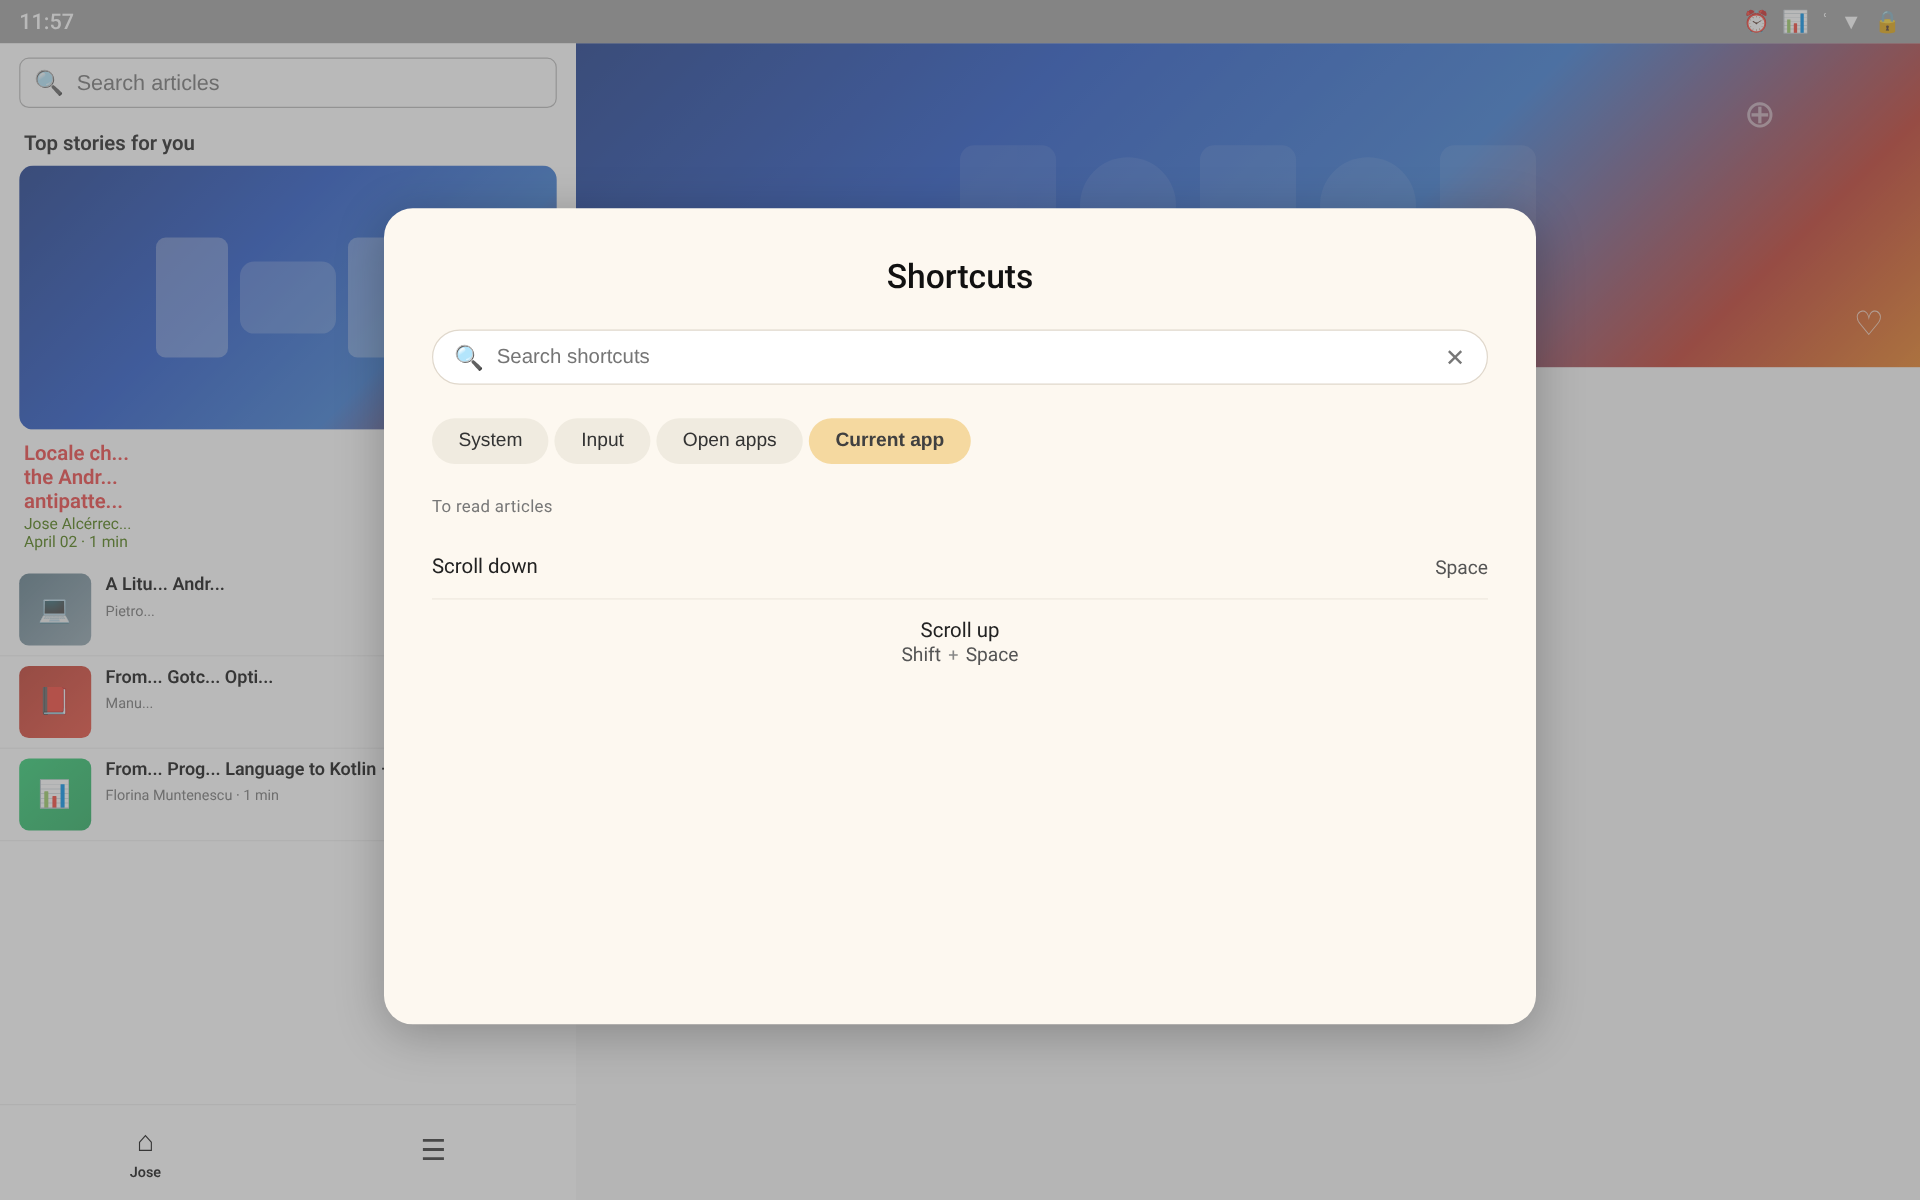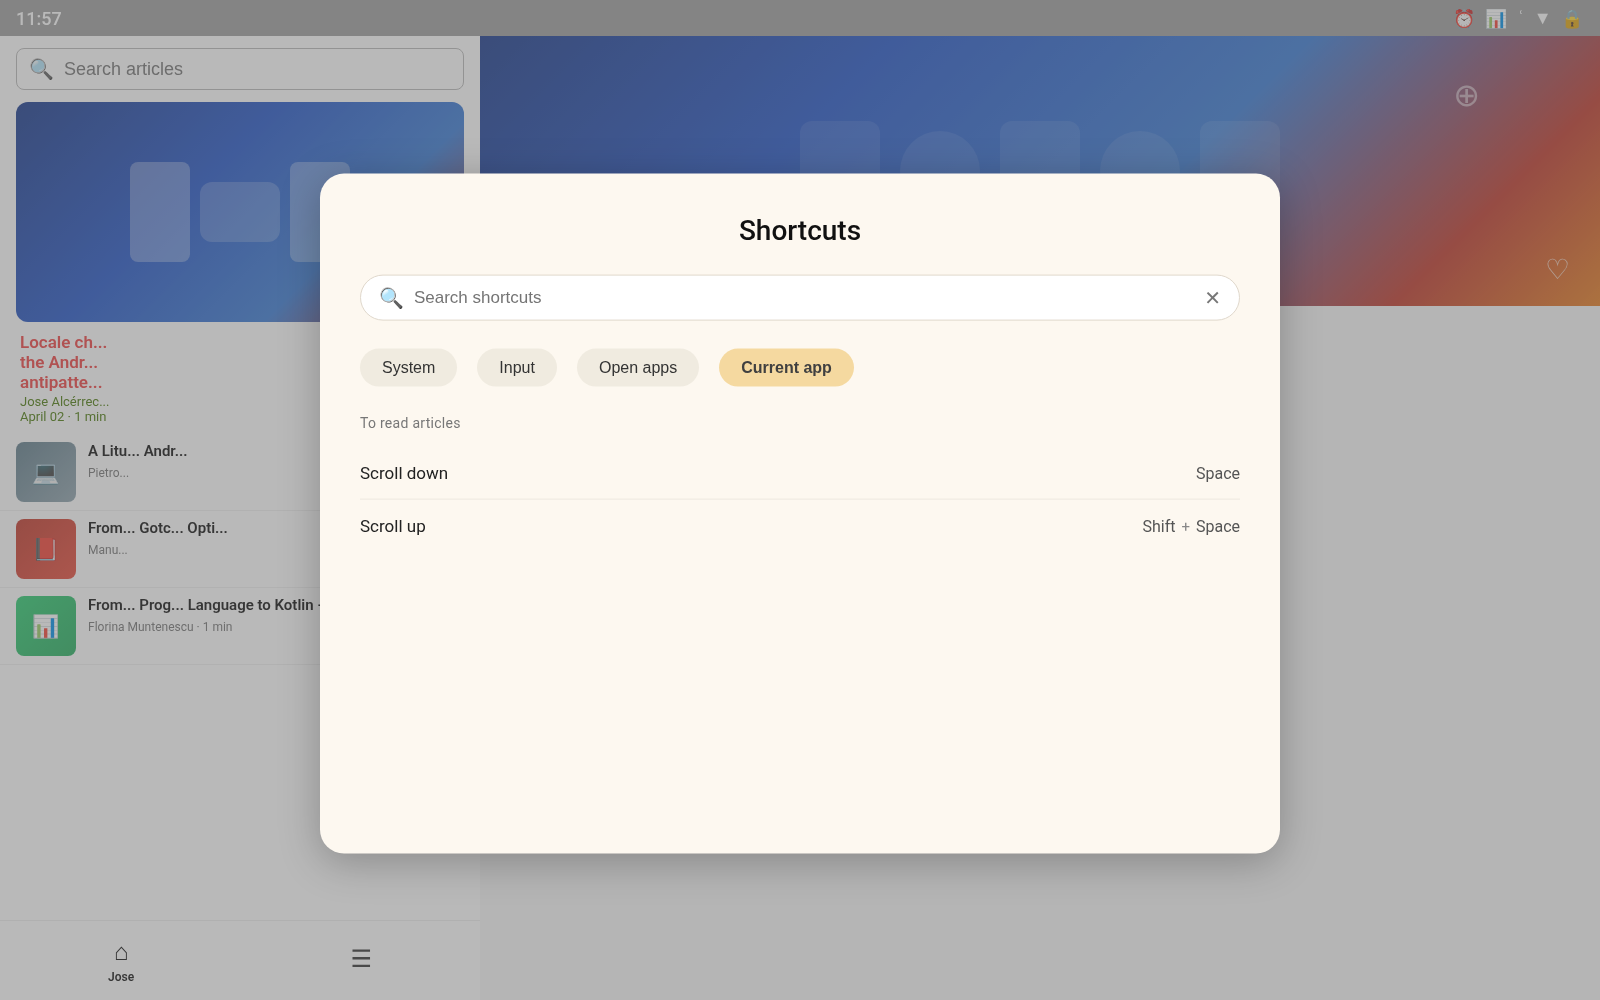--- a/index.html
+++ b/index.html
@@ -344,21 +344,21 @@
     }
     .modal-search-clear {
       font-size: 20px;
       color: #777;
       cursor: pointer;
     }
 
     
     .category-tabs {
       display: flex;
-      gap: 20px;
+      gap: 5px;
       margin-bottom: 28px;
     }
     .cat-tab {
       padding: 10px 22px;
       border-radius: 20px;
       font-size: 16px;
       cursor: pointer;
       font-weight: 500;
       border: none;
     }
@@ -383,20 +383,21 @@
     
     .shortcut-row {
       display: flex;
       align-items: center;
       justify-content: space-between;
       padding: 16px 0;
       border-bottom: 1px solid #ede8df;
     }
     .shortcut-row:last-child {
       border-bottom: none;
+      flex-direction: column;
     }
     .shortcut-action {
       font-size: 17px;
       color: #222;
     }
     .shortcut-keys {
       display: flex;
       align-items: flex-end;
       gap: 6px;
       font-size: 16px;
@@ -423,20 +424,21 @@
 
 <div class="app-bg">
 
   <div class="left-panel">
 
     <div class="search-bar">
       <span class="search-icon-left">🔍</span>
       <input class="search-input" type="text" readonly="" placeholder="Search articles" style="">
     </div>
 
+    <div class="top-stories-label">Top stories for you</div>
 
     <div class="main-article-card">
       <div class="card-image">
         <div class="card-image-content">
           <div class="deco-phone"></div>
           <div class="deco-chat"></div>
           <div class="deco-phone"></div>
         </div>
       </div>
     </div>

